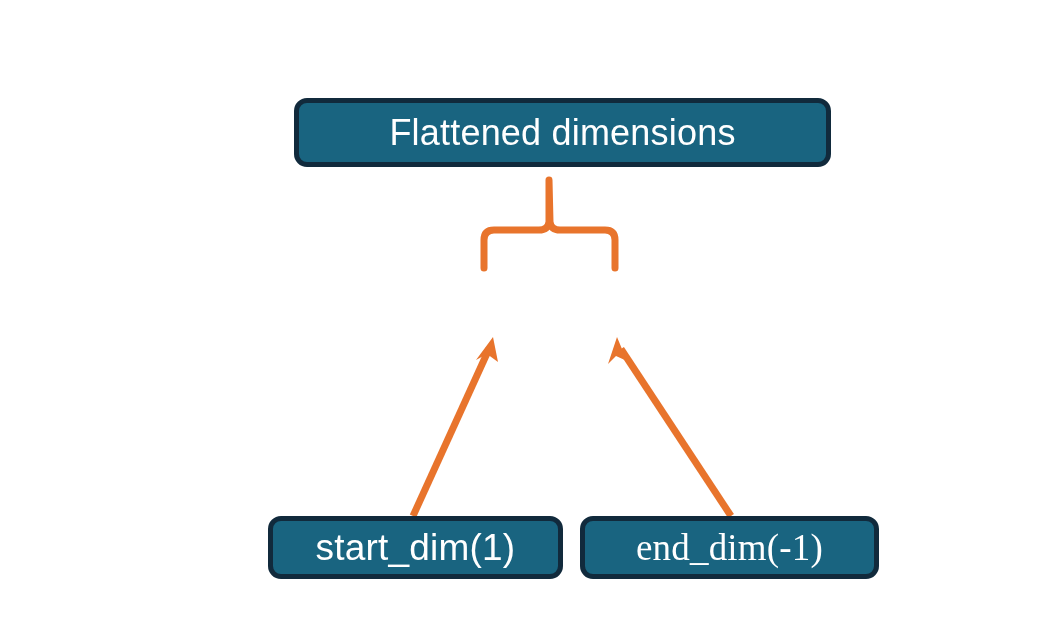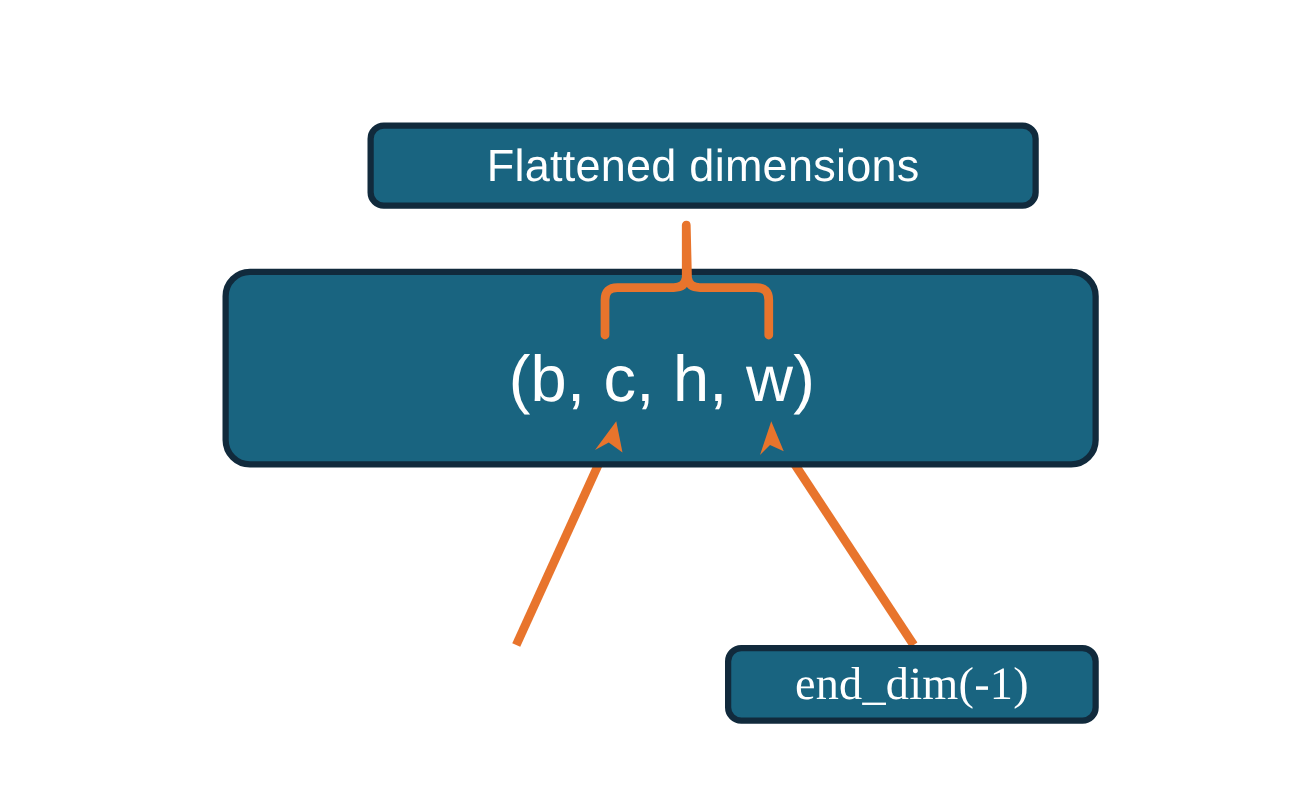--- a/index.html
+++ b/index.html
@@ -93,24 +93,24 @@
 
     <line x1="413" y1="516" x2="489" y2="349" stroke="#e8742c" stroke-width="7" stroke-linecap="butt"></line>
 
     <line x1="731" y1="516" x2="621" y2="349" stroke="#e8742c" stroke-width="7" stroke-linecap="butt"></line>
   </svg>
 
   <div class="node" id="node-flattened">
     <span>Flattened dimensions</span>
   </div>
 
-  <div class="node" id="node-shape">
-    <span class="shape-text">(b, c, h, w)</span>
+
+  <div class="node" id="node-start-dim">
+    <span>start_dim(1)</span>
   </div>
-
 
   <div class="node" id="node-end-dim">
     <span>end_dim(-1)</span>
   </div>
 
   <svg id="overlay2" class="connector-layer-above" style="position:absolute;left:0;top:0;pointer-events:none;" viewBox="0 0 1038 632" width="1038" height="632" xmlns="http://www.w3.org/2000/svg">
 
     <path d="M 484 268
              L 484 240
              Q 484 230 494 230

